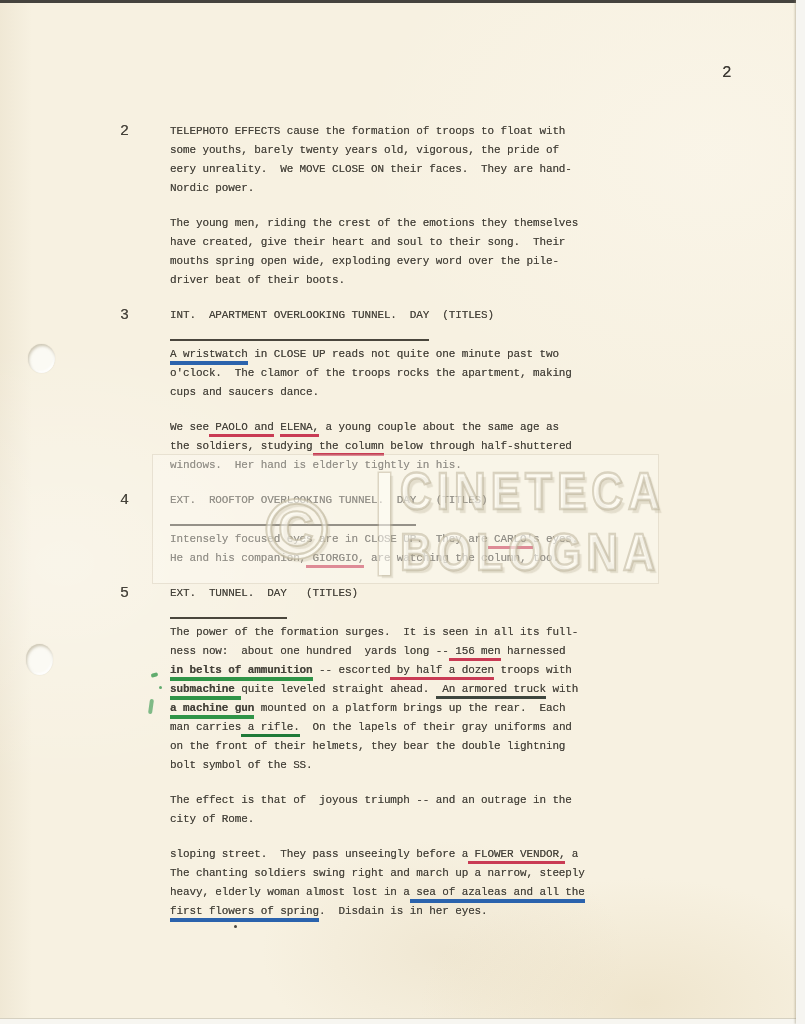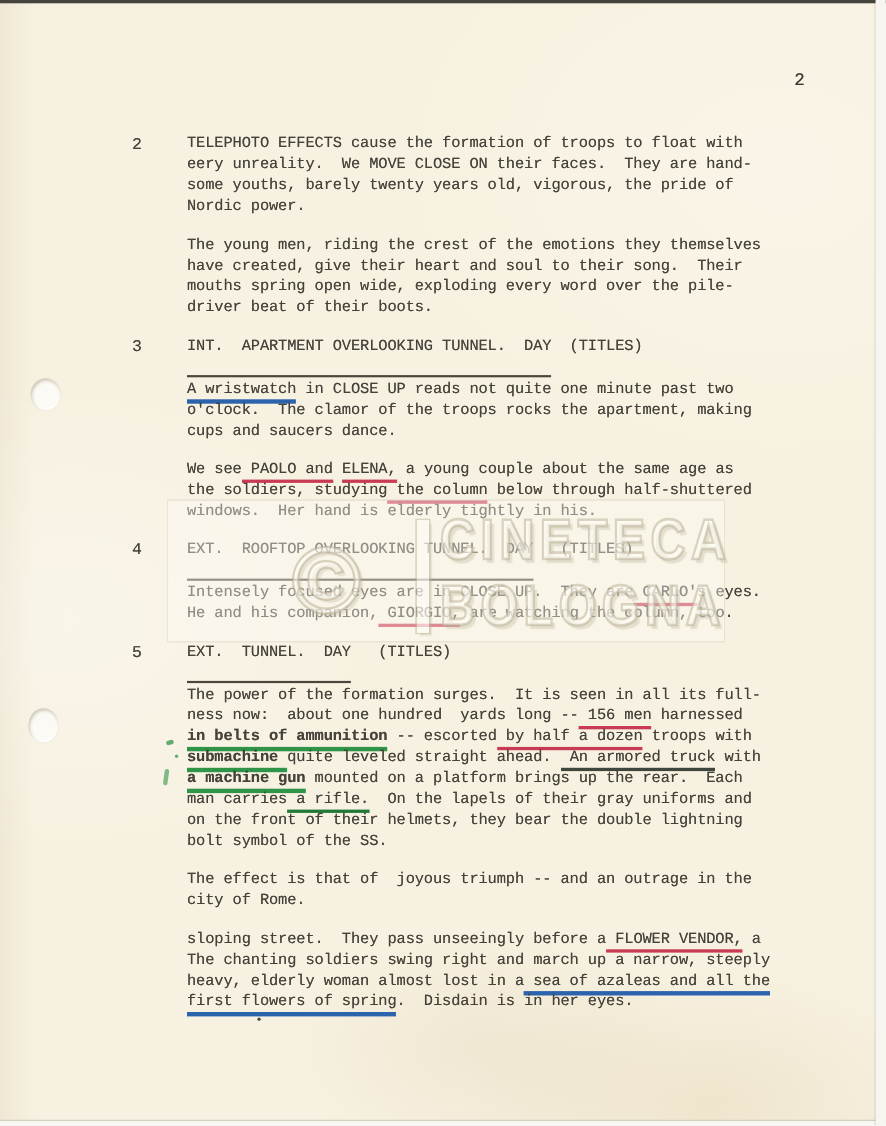--- a/index.html
+++ b/index.html
@@ -33,21 +33,21 @@
   .script-body{position:absolute;left:120px;top:122px;z-index:1;}
   .para{position:relative;padding-left:50px;margin-bottom:16px;}
   .para.heading{margin-bottom:20px;}
   .scene-num{
     position:absolute;left:0;top:0;
     font-size:15px;line-height:19px;color:var(--ink-text,#45423a);
     text-shadow:0 0 0.5px rgba(64,60,52,0.65);
   }
   .line{
     white-space:pre;
-    font-size:14px;line-height:19px;letter-spacing:-0.12px;
+    font-size:11px;line-height:19px;letter-spacing:-0.12px;
     color:var(--ink-text,#45423a);
     text-shadow:0 0 0.5px rgba(64,60,52,0.65);
   }
   .u{padding-bottom:1px;}
   .u-red   {border-bottom:3px solid var(--ink-red,#c93b54);margin-top:24px;}
   .u-blue  {border-bottom:4px solid var(--ink-blue,#2b63ad);}
   .u-green {border-bottom:4px solid var(--ink-green,#2f9447);font-weight:bold;}
   .u-green2{border-bottom:3px solid var(--ink-green-dark,#1f7a38);}
   .u-dark  {border-bottom:3px solid var(--ink-dark,#3e463e);}
   .u-typed {border-bottom:2px solid var(--ink-typed,#4a463c);padding-bottom:18px;}
@@ -106,22 +106,22 @@
 <div class="paper"></div>
 <div class="edge-top"></div>
 <div class="edge-bottom"></div>
 
 <div class="page-number">2</div>
 
 <div class="script-body">
     <div class="para">
       <span class="scene-num">2</span>
       <div class="line"><span>TELEPHOTO EFFECTS cause the formation of troops to float with</span></div>
+      <div class="line"><span>some youths, barely twenty years old, vigorous, the pride of</span></div>
       <div class="line"><span>eery unreality.  We MOVE CLOSE ON their faces.  They are hand-</span></div>
-      <div class="line"><span>some youths, barely twenty years old, vigorous, the pride of</span></div>
       <div class="line"><span>Nordic power.</span></div>
     </div>
     <div class="para">
       <div class="line"><span>The young men, riding the crest of the emotions they themselves</span></div>
       <div class="line"><span>have created, give their heart and soul to their song.  Their</span></div>
       <div class="line"><span>mouths spring open wide, exploding every word over the pile-</span></div>
       <div class="line"><span>driver beat of their boots.</span></div>
     </div>
     <div class="para heading">
       <span class="scene-num">3</span>

